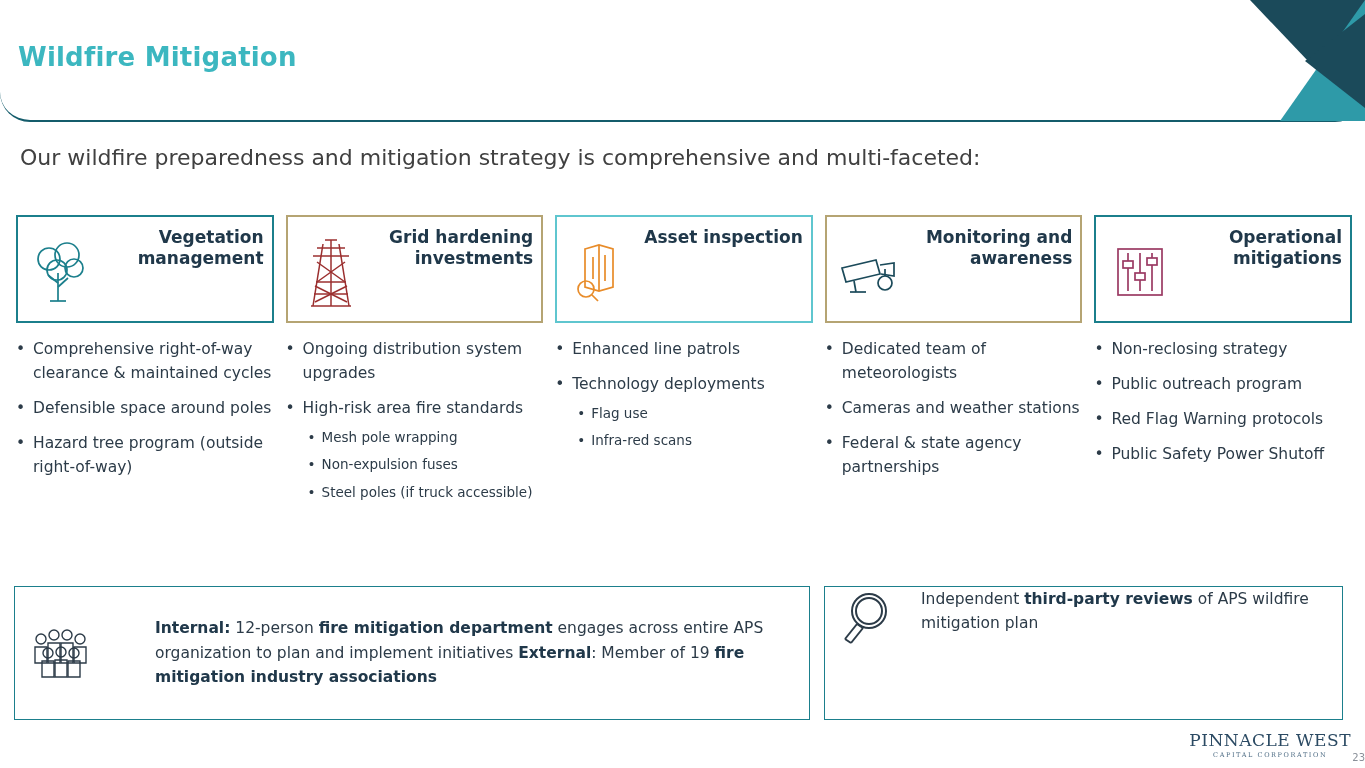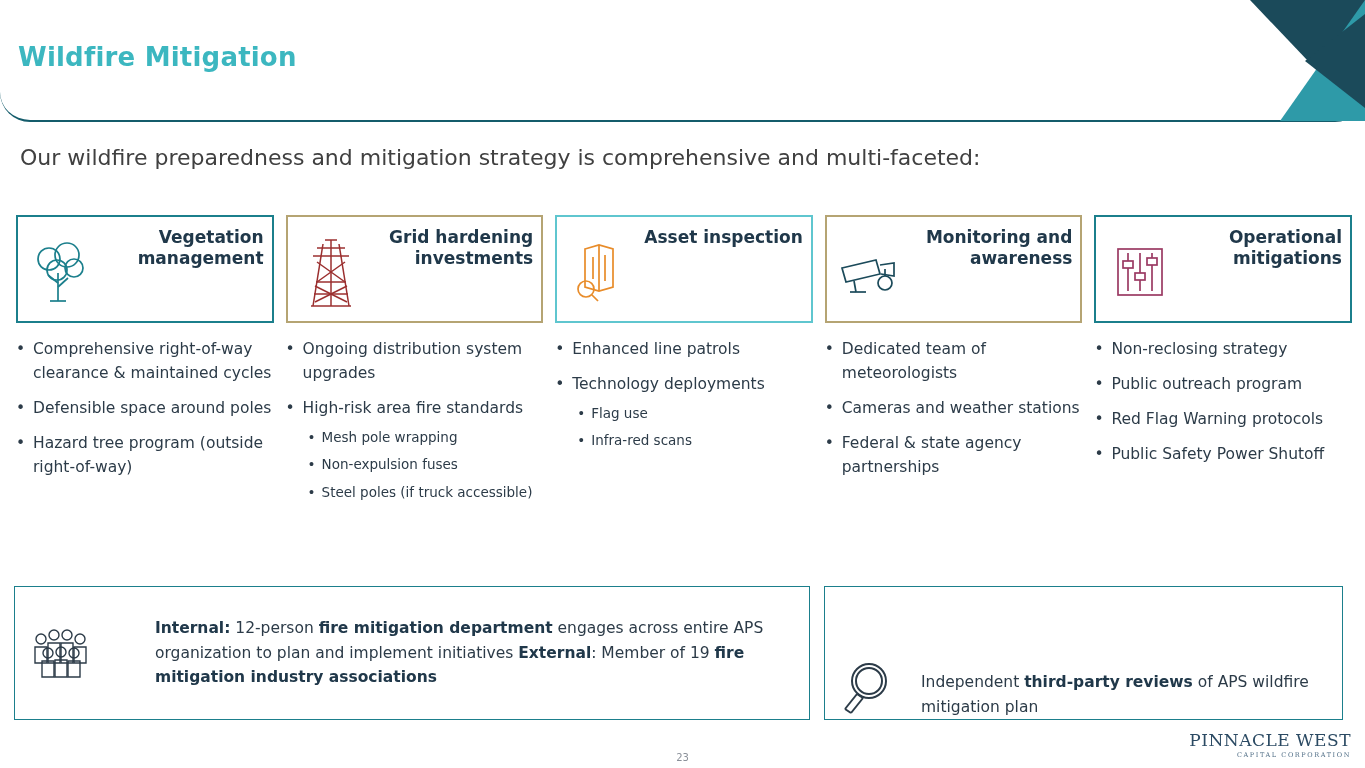--- a/index.html
+++ b/index.html
@@ -68,33 +68,33 @@
 
   
   .bottom-left {
     position: absolute; left: 14px; top: 586px; width: 796px; height: 134px;
     border: 1.5px solid #1b7f8c; background: #fff;
     display: flex; align-items: center; gap: 44px;
   }
   .bottom-right {
     position: absolute; left: 824px; top: 586px; width: 519px; height: 134px;
     border: 1.5px solid #1b7f8c; background: #fff;
-    display: flex; align-items: flex-end;
+    display: flex; align-items: flex-start;
   }
   .bb-icon { flex: 0 0 96px; display: flex; align-items: center; justify-content: center; }
   .bb-text { font-size: 15.5px; color: #2c3b48; line-height: 1.58; padding-right: 14px; }
   .bb-text b { color: #20384a; }
 
   
   .page-num {
-    position: absolute; left: 0; top: 752px; width: 1365px; text-align: center;
+    position: absolute; left: 0; top: 752px; width: 1365px; text-align: right;
     font-size: 10px; color: #8a9099;
   }
   .logo {
-    position: absolute; right: 14px; top: 730px; text-align: right;
+    position: absolute; right: 14px; top: 730px; text-align: center;
   }
   .logo-main {
     font-family: "DejaVu Serif", serif; font-size: 17px; color: #2b4a63;
     letter-spacing: 0.5px;
   }
   .logo-sub {
     font-family: "DejaVu Serif", serif; font-size: 6.5px; color: #4f6d85;
     letter-spacing: 1.6px; margin-top: 1px;
   }
 </style>

